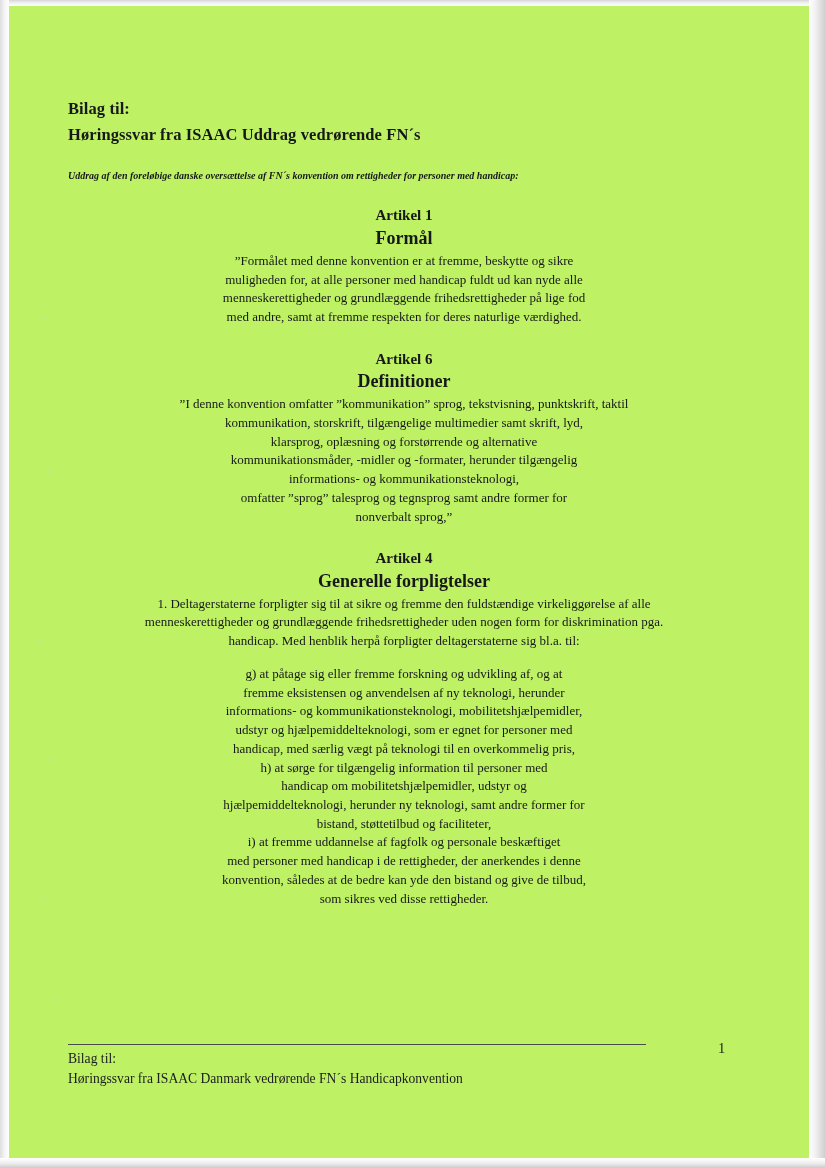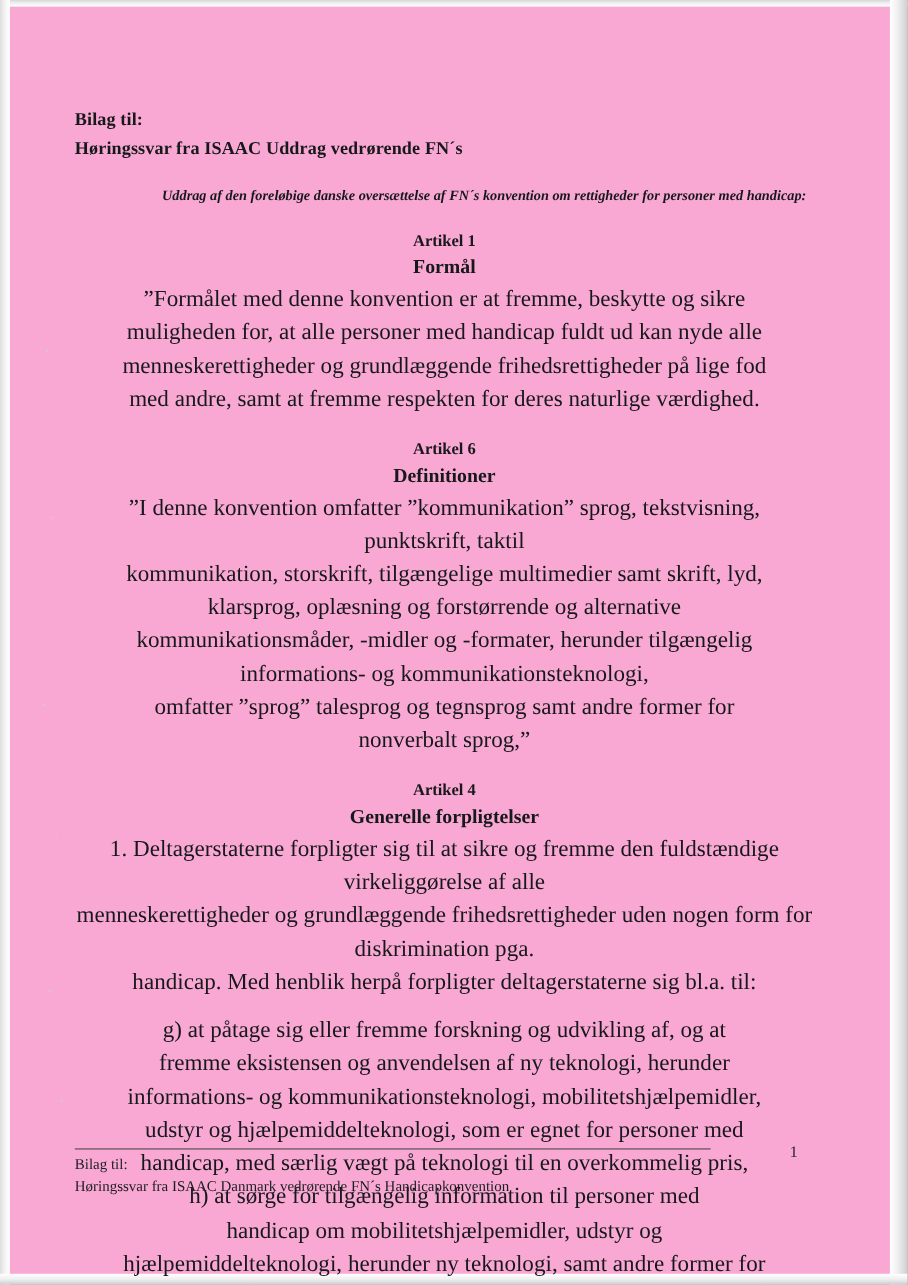--- a/index.html
+++ b/index.html
@@ -10,21 +10,21 @@
   body {
     width: 825px;
     height: 1168px;
     overflow: hidden;
     font-family: "Liberation Serif", serif;
   }
   .page {
     position: relative;
     width: 825px;
     height: 1168px;
-    background: #f9a8d4;
+    background: #bef264;
     box-sizing: border-box;
   }
   
   .scan-edge-right {
     position: absolute;
     top: 0; right: 0;
     width: 16px; height: 1168px;
     background: linear-gradient(to right, #ffffff 0%, #f1f1f1 40%, #cfcfcf 100%);
   }
   .scan-edge-left {
@@ -59,42 +59,41 @@
     font-size: 16.5px;
     line-height: 1.55;
     letter-spacing: 0.1px;
   }
   .title-line { white-space: pre-wrap; }
 
   .subtitle {
     margin-top: 22px;
     font-weight: bold;
     font-style: italic;
-    font-size: 13px;
+    font-size: 10px;
     line-height: 1.42;
     width: 665px;
-    text-align: right;
   }
 
   .article {
     margin-top: 22px;
     text-align: center;
   }
   .article-head {
     font-weight: bold;
     font-size: 15px;
     line-height: 1.38;
   }
   .article-sub {
     font-weight: bold;
     font-size: 18px;
     line-height: 1.38;
   }
   .para {
-    font-size: 21px;
+    font-size: 13px;
     line-height: 1.44;
     white-space: pre-wrap;
     margin-top: 1px;
   }
   .para.block {
     margin-top: 14px;
   }
 
   .footer {
     position: absolute;

